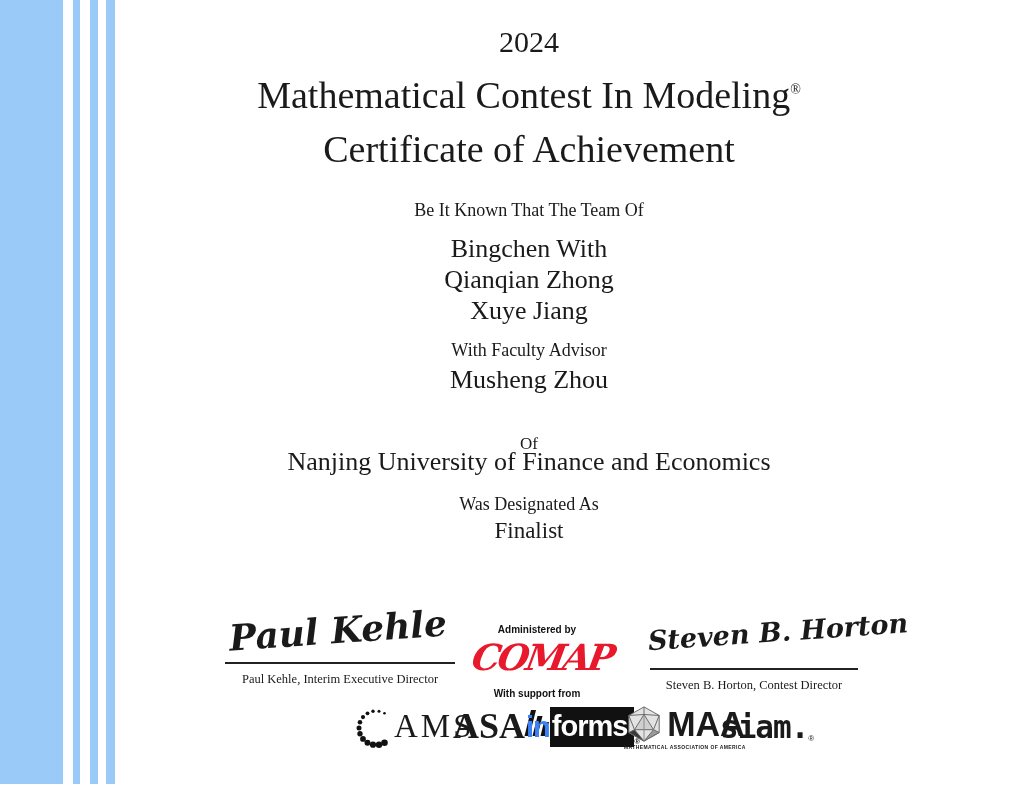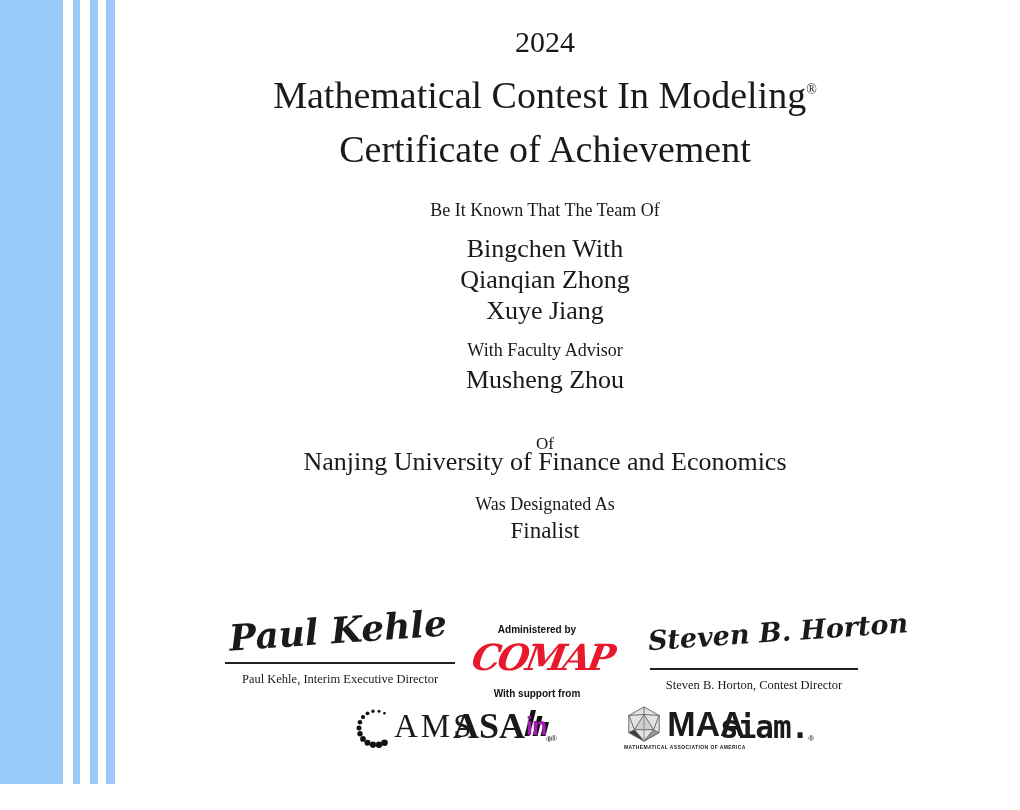--- a/index.html
+++ b/index.html
@@ -8,21 +8,21 @@
     font-family:"Liberation Serif", serif;color:#1a1a1a;overflow:hidden;
   }
   
   .stripe{position:absolute;top:0;height:784px;background:#99caf8;}
   .stripe-wide{left:0;width:63px;}
   .stripe-1{left:73px;width:7px;}
   .stripe-2{left:90px;width:8px;}
   .stripe-3{left:106px;width:9px;}
 
   
-  .content{position:absolute;left:127px;top:0;width:836px;height:678px;}
+  .content{position:absolute;left:111px;top:0;width:836px;height:678px;}
   .cline{position:absolute;left:0;width:100%;text-align:center;line-height:1.05;white-space:nowrap;}
 
   .year{top:26px;font-size:30px;}
   .title1{top:76px;font-size:38px;}
   .title1 sup{font-size:14px;vertical-align:super;line-height:0;}
   .title2{top:130px;font-size:38px;}
   .small-label{font-size:18px;}
   .lbl-team{top:201px;}
   .names{top:233px;font-size:26px;line-height:31px;}
   .lbl-advisor{top:341px;}
@@ -69,21 +69,21 @@
   .asa{left:421px;top:6px;}
   .asa-text{font-weight:bold;font-size:36px;line-height:36px;}
   .asa-bars{display:flex;align-items:flex-start;margin-left:2px;transform:skewX(-14deg);height:36px;}
   .asa-bars i{display:block;background:#111;width:5px;margin-right:3px;}
   .asa-bars i:nth-child(1){height:26px;margin-top:2px;}
   .asa-bars i:nth-child(2){height:20px;margin-top:8px;}
   .asa-bars i:nth-child(3){height:14px;margin-top:14px;}
   .asa .reg{align-self:flex-end;}
 
   .informs{left:494px;top:5px;font-family:"Liberation Sans", sans-serif;font-weight:bold;align-items:center;}
-  .informs-in{font-size:25px;letter-spacing:-1px;color:#a21caf;line-height:38px;}
+  .informs-in{font-size:29px;letter-spacing:-1px;color:#3b82f6;line-height:38px;}
   .informs-box{background:#111;color:#fff;font-size:29px;letter-spacing:-1px;
     line-height:30px;padding:4px 7px 6px 2px;}
   .informs .reg{align-self:flex-end;}
 
   .maa{left:592px;top:3px;flex-direction:column;align-items:center;}
   .maa-row{display:flex;align-items:flex-start;}
   .maa-text{font-family:"Liberation Sans", sans-serif;font-weight:bold;font-size:34px;
     line-height:36px;letter-spacing:0px;margin-left:4px;transform:scaleY(1.05);}
   .maa-caption{font-family:"Liberation Sans", sans-serif;font-weight:bold;font-size:5px;
     letter-spacing:0.4px;white-space:nowrap;margin-top:1px;}
@@ -174,20 +174,21 @@
     <span class="asa-bars">
         <i></i>
         <i></i>
         <i></i>
       </span>
     <span class="reg">®</span>
   </div>
 
   <div class="logo informs">
     <span class="informs-in">in</span>
+    <span class="informs-box">forms</span>
     <span class="reg">®</span>
   </div>
 
   <div class="logo maa">
     <div class="maa-row">
       <svg width="38" height="38" viewBox="0 0 40 40">
         <g stroke="#666" stroke-width="1" fill="#e3e3e3">
           <polygon points="20,2 36,11 36,29 20,38 4,29 4,11"></polygon>
           <polygon points="20,10 30,26 10,26" fill="#cfcfcf"></polygon>
           <polygon points="4,29 10,26 20,38" fill="#3a3a3a"></polygon>

